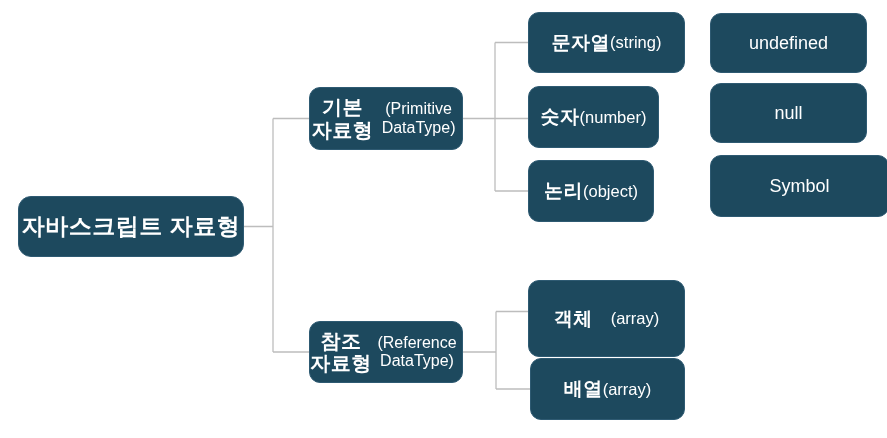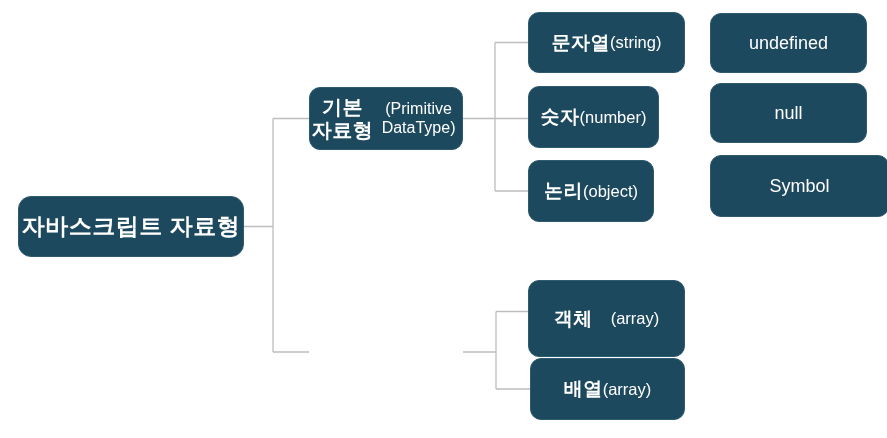--- a/index.html
+++ b/index.html
@@ -85,20 +85,24 @@
 
   <div class="node n-root">
     <span class="ko">자바스크립트 자료형</span>
   </div>
 
   <div class="node n-primitive">
     <span class="ko">기본 자료형</span>
     <span class="en">(Primitive DataType)</span>
   </div>
 
+  <div class="node n-reference">
+    <span class="ko">참조 자료형</span>
+    <span class="en">(Reference DataType)</span>
+  </div>
 
   <div class="node n-string">
     <span class="ko">문자열</span>
     <span class="en">(string)</span>
   </div>
 
   <div class="node n-number">
     <span class="ko">숫자</span>
     <span class="en">(number)</span>
   </div>

